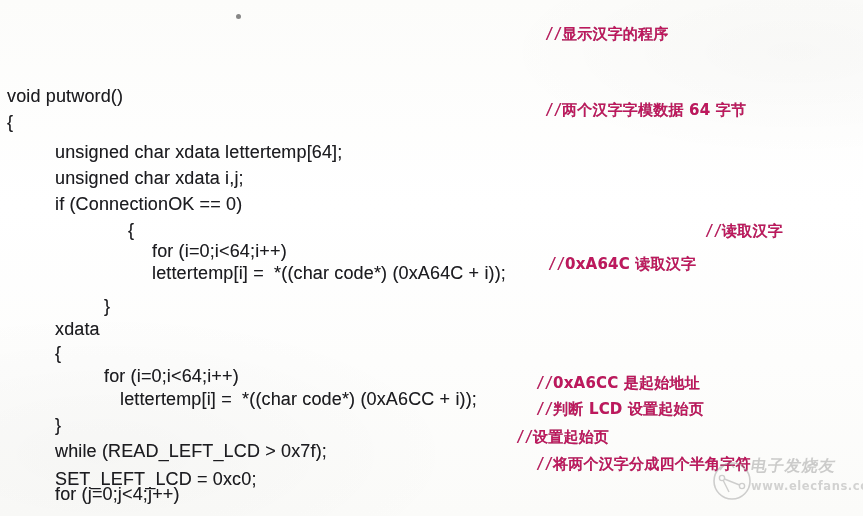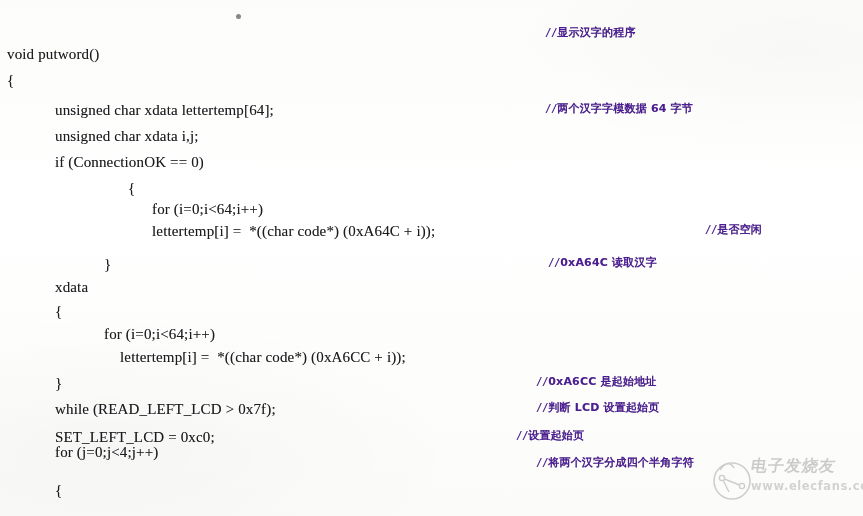--- a/index.html
+++ b/index.html
@@ -30,31 +30,32 @@
     pointer-events: none;
   }
   .code-line,
   .comment-line {
     position: absolute;
     white-space: pre;
     color: #16161a;
     line-height: 1;
   }
   .code-line {
-    font-family: Liberation Serif, serif;
-    font-size: 15px;
+    font-family: Liberation Sans, sans-serif;
+    font-size: 18px;
     letter-spacing: 0.15px;
     color: #1c1c20;
     text-shadow: 0 0 0.55px rgba(0,0,0,0.38);
+    margin-top: 40px;
   }
   .comment-line {
     font-family: "DejaVu Sans", "Liberation Sans", sans-serif;
-    font-size: 11px;
+    font-size: 15px;
     font-weight: 700;
-    color: #4c1d95;
+    color: #be185d;
     letter-spacing: 0.2px;
     text-shadow: 0 0 0.5px rgba(0,0,0,0.3);
     text-align: center;
   }
   .comment-line .slashes {
     font-family: "DejaVu Sans Mono", "Liberation Mono", monospace;
     font-weight: 400;
     letter-spacing: -0.5px;
   }
   
@@ -130,21 +131,21 @@
       <div class="code-line" style="left: 55px; top: 376px;">}</div>
       <div class="code-line" style="left: 55px; top: 402px;">while (READ_LEFT_LCD &gt; 0x7f);</div>
       <div class="code-line" style="left: 55px; top: 430px;">SET_LEFT_LCD = 0xc0;</div>
       <div class="code-line" style="left: 55px; top: 445px;">for (j=0;j&lt;4;j++)</div>
       <div class="code-line" style="left: 55px; top: 483px;">{</div>
     </div>
 
   <div id="comment-block">
       <div class="comment-line" style="left: 545px; top: 27px;"><span class="slashes">//</span><span class="ctext">显示汉字的程序</span></div>
       <div class="comment-line" style="left: 545px; top: 103px;"><span class="slashes">//</span><span class="ctext">两个汉字字模数据 64 字节</span></div>
-      <div class="comment-line" style="left: 705px; top: 224px;"><span class="slashes">//</span><span class="ctext">是否空闲</span></div>
+      <div class="comment-line" style="left: 705px; top: 224px;"><span class="slashes">//</span><span class="ctext">读取汉字</span></div>
       <div class="comment-line" style="left: 548px; top: 257px;"><span class="slashes">//</span><span class="ctext">0xA64C 读取汉字</span></div>
       <div class="comment-line" style="left: 536px; top: 376px;"><span class="slashes">//</span><span class="ctext">0xA6CC 是起始地址</span></div>
       <div class="comment-line" style="left: 536px; top: 402px;"><span class="slashes">//</span><span class="ctext">判断 LCD 设置起始页</span></div>
       <div class="comment-line" style="left: 516px; top: 430px;"><span class="slashes">//</span><span class="ctext">设置起始页</span></div>
       <div class="comment-line" style="left: 536px; top: 457px;"><span class="slashes">//</span><span class="ctext">将两个汉字分成四个半角字符</span></div>
     </div>
 
   <div id="speck" style="left: 236px; top: 14px;"></div>
 
   <div id="watermark">

